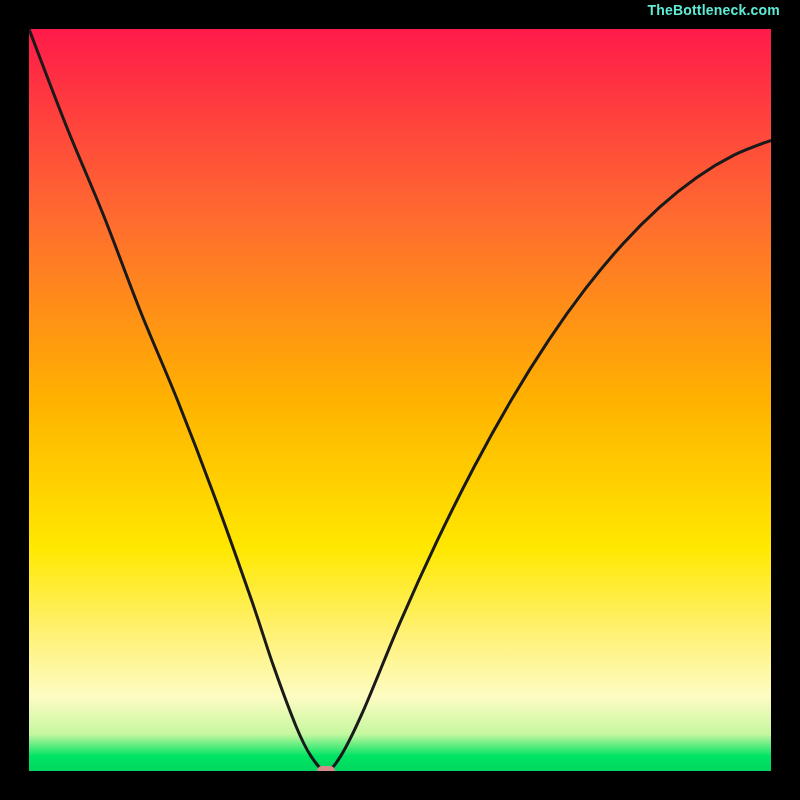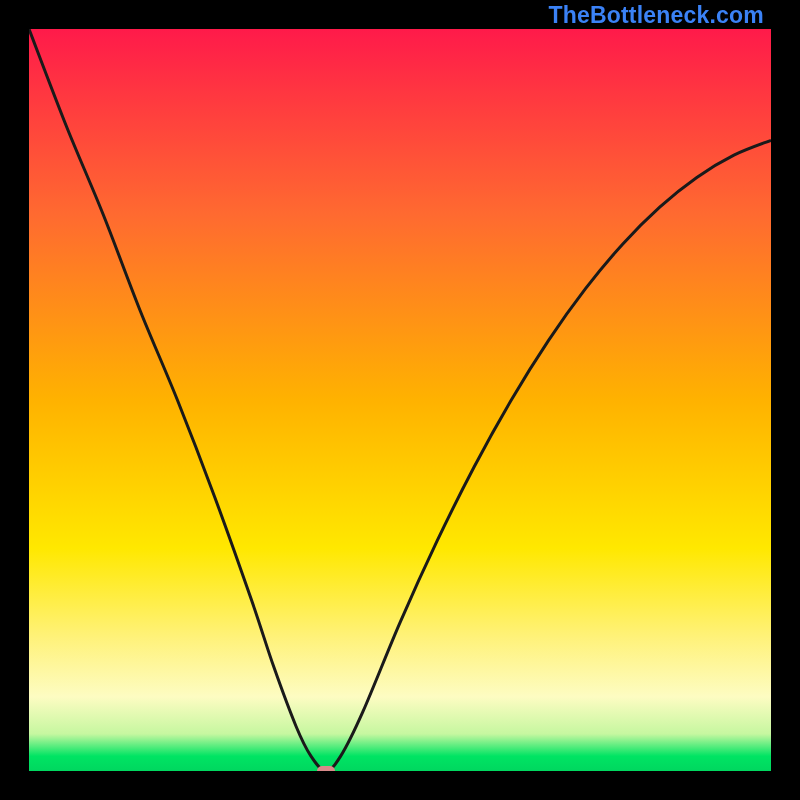--- a/index.html
+++ b/index.html
@@ -32,23 +32,23 @@
       #fff27a 82%,
       #fdfcc2 90%,
       #c6f7a0 95%,
       #00e463 98%,
       #00d75f 100%
     );
   }
   .watermark {
     position: absolute;
     top: 2px;
-    right: 36px;
-    color: #3b82f6;
-    font-size: 23px;
+    right: 20px;
+    color: #5eead4;
+    font-size: 14px;
     font-weight: 600;
     letter-spacing: 0.2px;
   }
   svg.curve {
     position: absolute;
     inset: 0;
   }
   .turning-marker {
     position: absolute;
     width: 18px;

